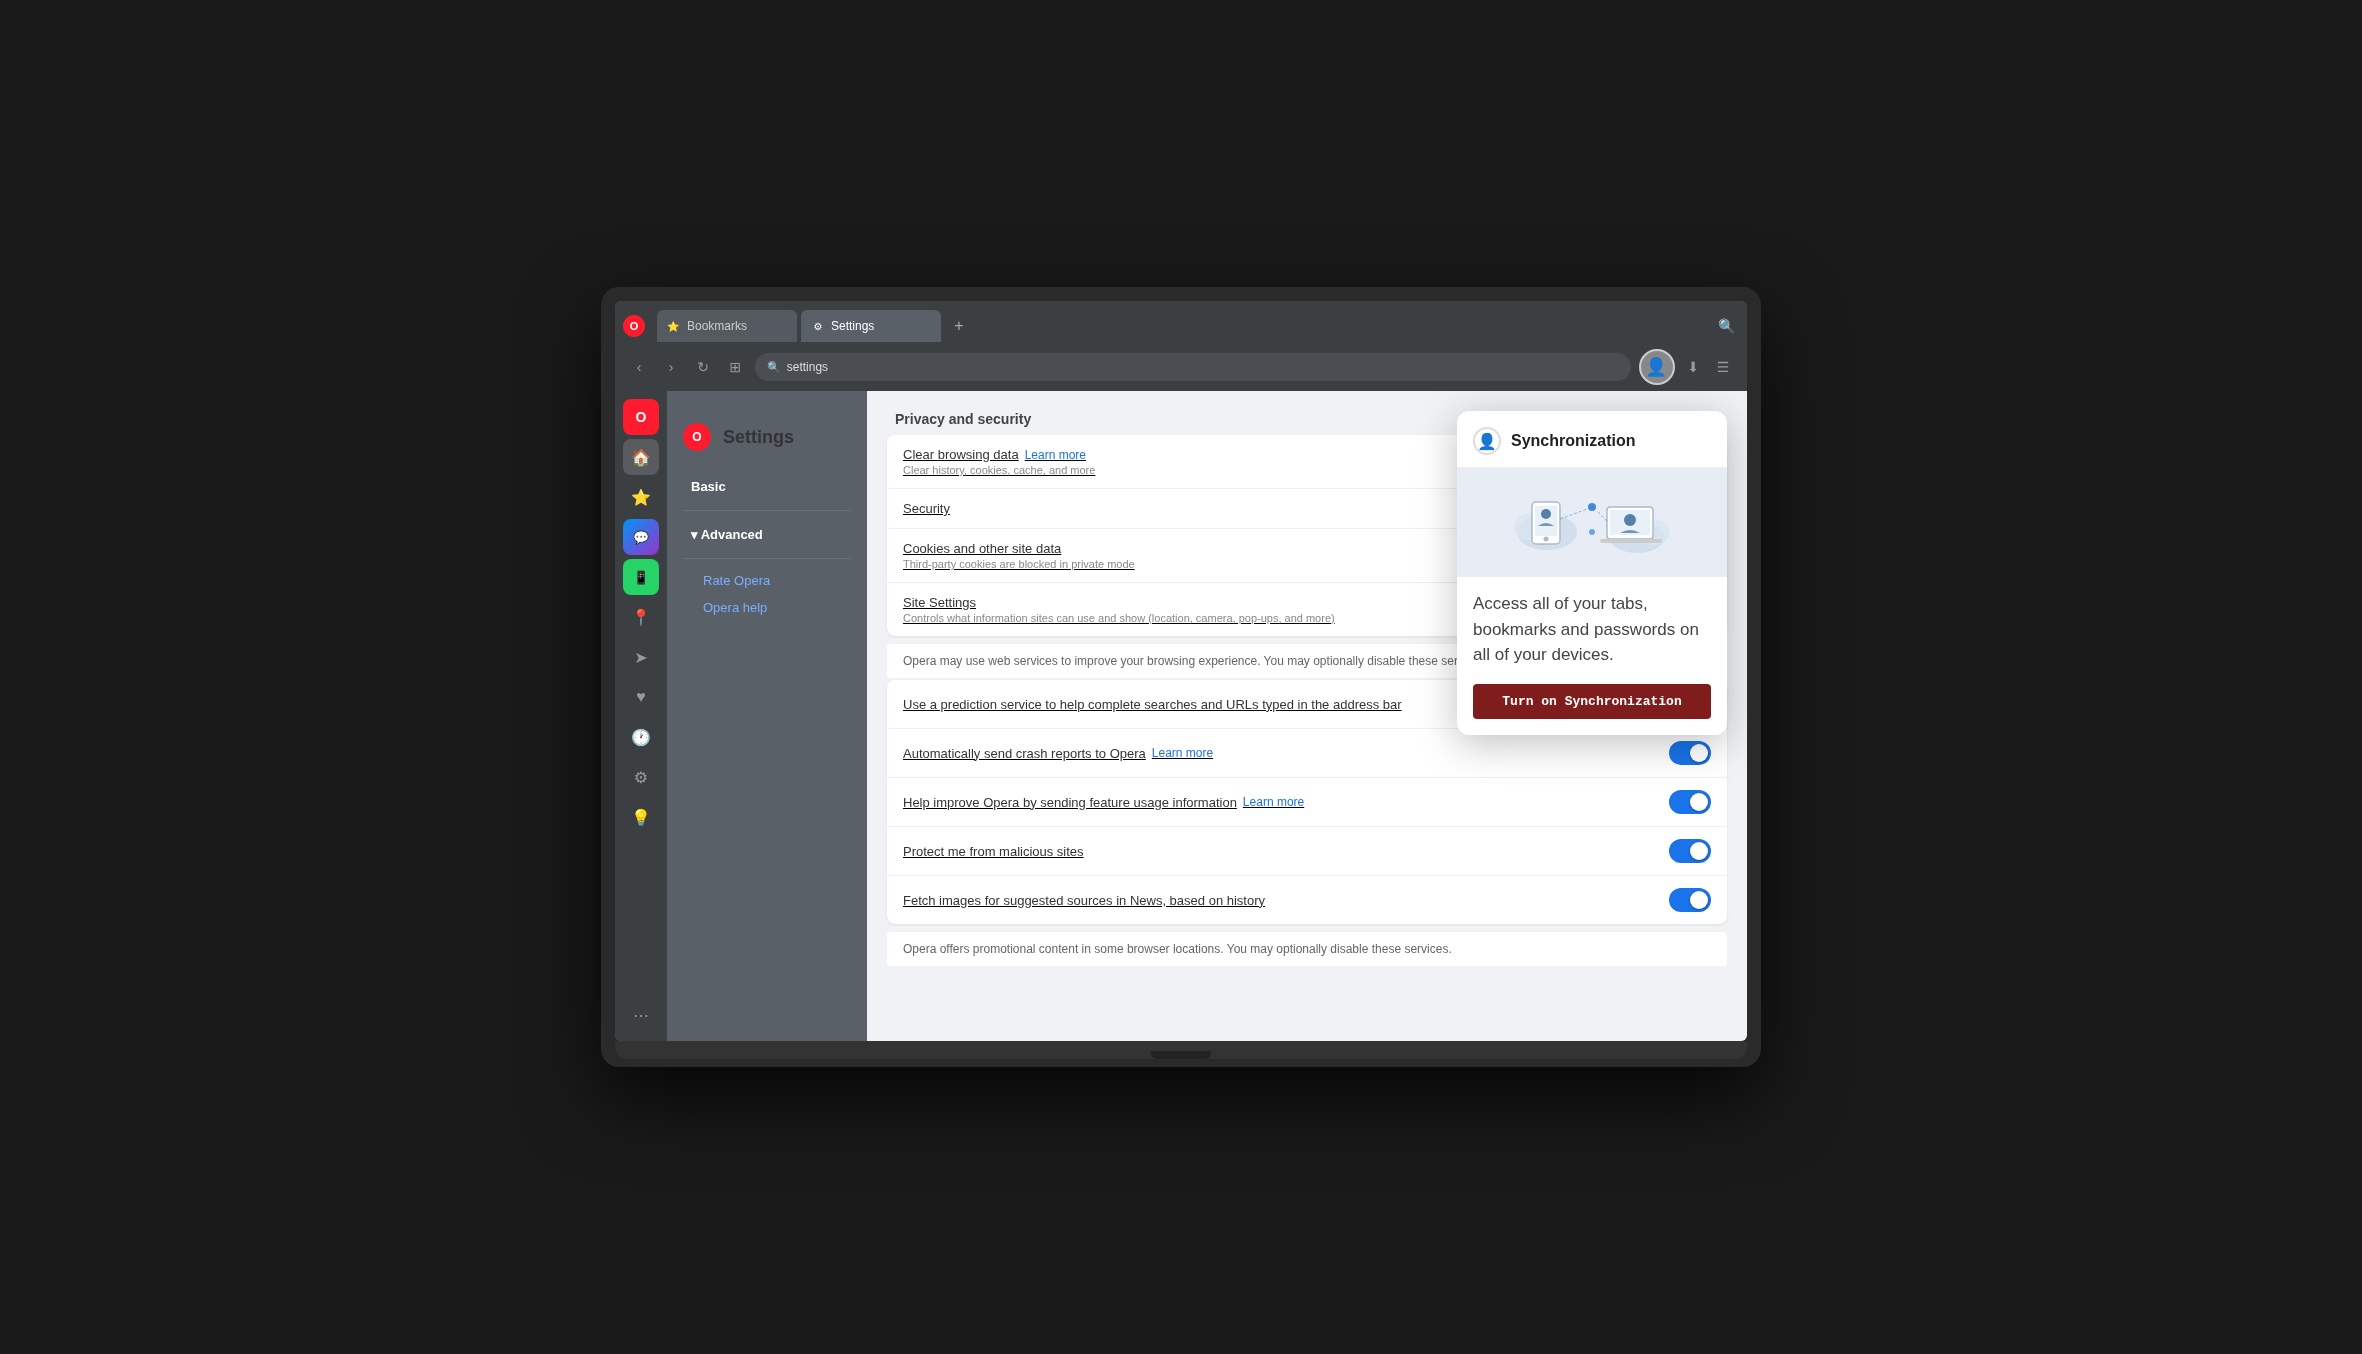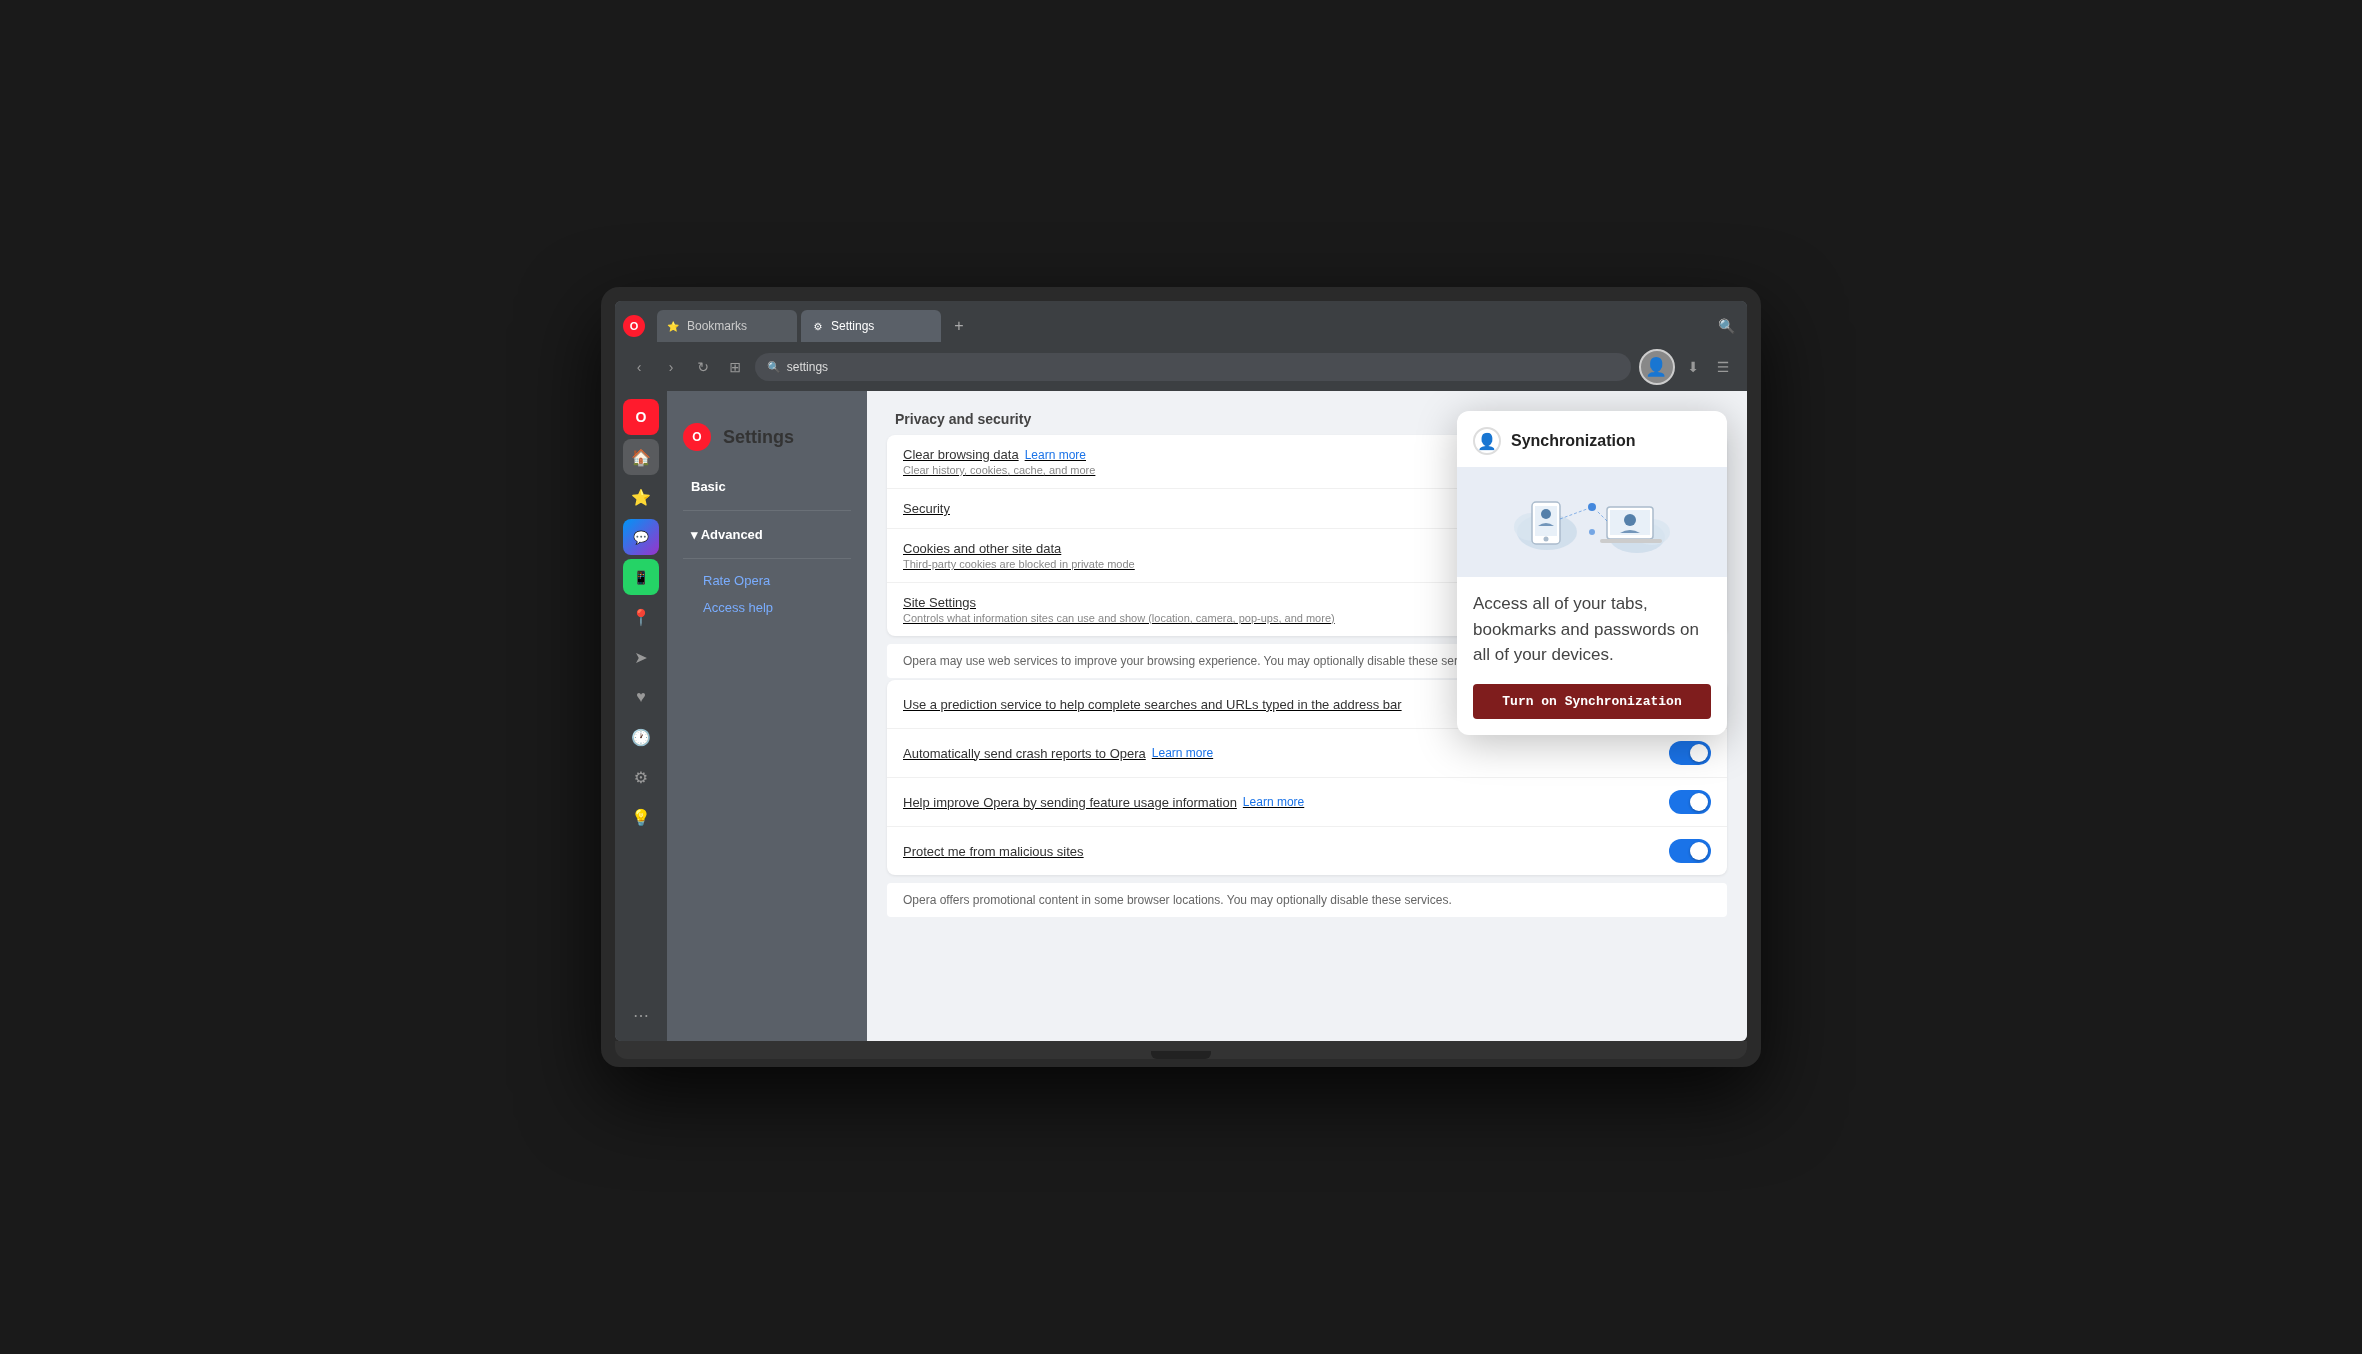--- a/index.html
+++ b/index.html
@@ -538,21 +538,21 @@
         <div class="settings-nav">
           <div class="settings-header" style="background:transparent; border:none; padding:12px 16px 20px;">
             <div class="settings-logo">O</div>
             <span class="settings-title">Settings</span>
           </div>
           <div class="settings-nav-item section-header">Basic</div>
           <div class="settings-nav-divider"></div>
           <div class="settings-nav-item section-header">▾ Advanced</div>
           <div class="settings-nav-divider"></div>
           <div class="settings-nav-link">Rate Opera</div>
-          <div class="settings-nav-link">Access help</div>
+          <div class="settings-nav-link">Opera help</div>
         </div>
 
         <div class="settings-content">
           <div class="section-title">Privacy and security</div>
 
           <div class="settings-card">
 
             <div class="settings-item">
               <div class="settings-item-text">
                 <div class="settings-item-label">
@@ -620,20 +620,28 @@
                   <span>Help improve Opera by sending feature usage information</span>
                   <a class="settings-item-learn">Learn more</a>
                 </div>
               </div>
               <div class="toggle"></div>
             </div>
             <div class="settings-item">
               <div class="settings-item-text">
                 <div class="settings-item-label">
                   <span>Protect me from malicious sites</span>
+                </div>
+              </div>
+              <div class="toggle"></div>
+            </div>
+            <div class="settings-item">
+              <div class="settings-item-text">
+                <div class="settings-item-label">
+                  <span>Fetch images for suggested sources in News, based on history</span>
                 </div>
               </div>
               <div class="toggle"></div>
             </div>
           </div>
 
           <div class="settings-info-text">Opera offers promotional content in some browser locations. You may optionally disable these services.</div>
 
         </div>
       </div>

